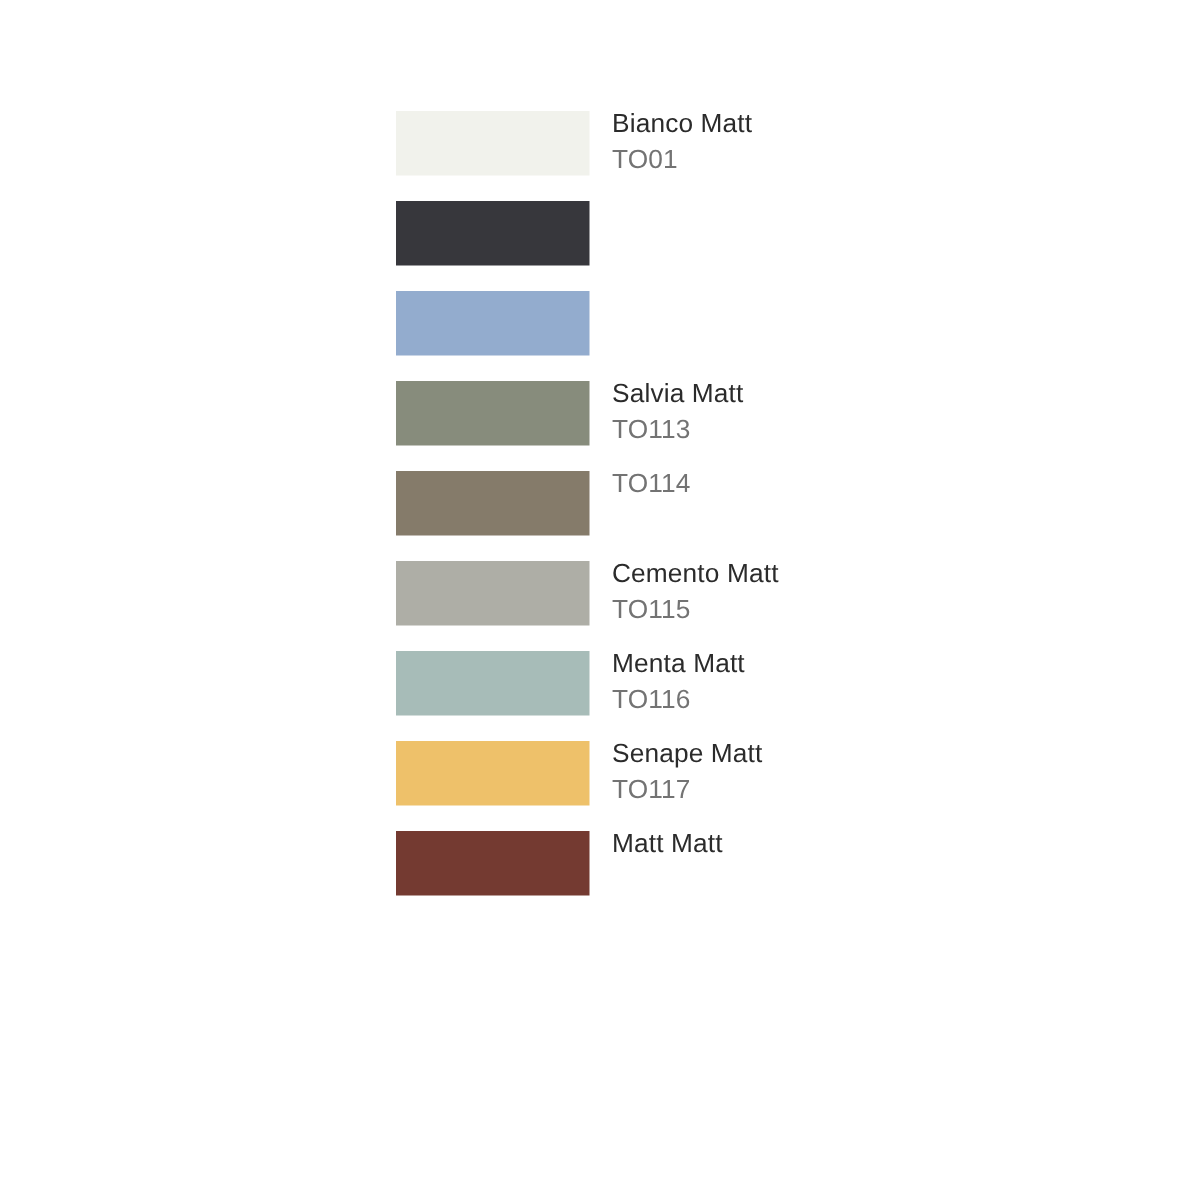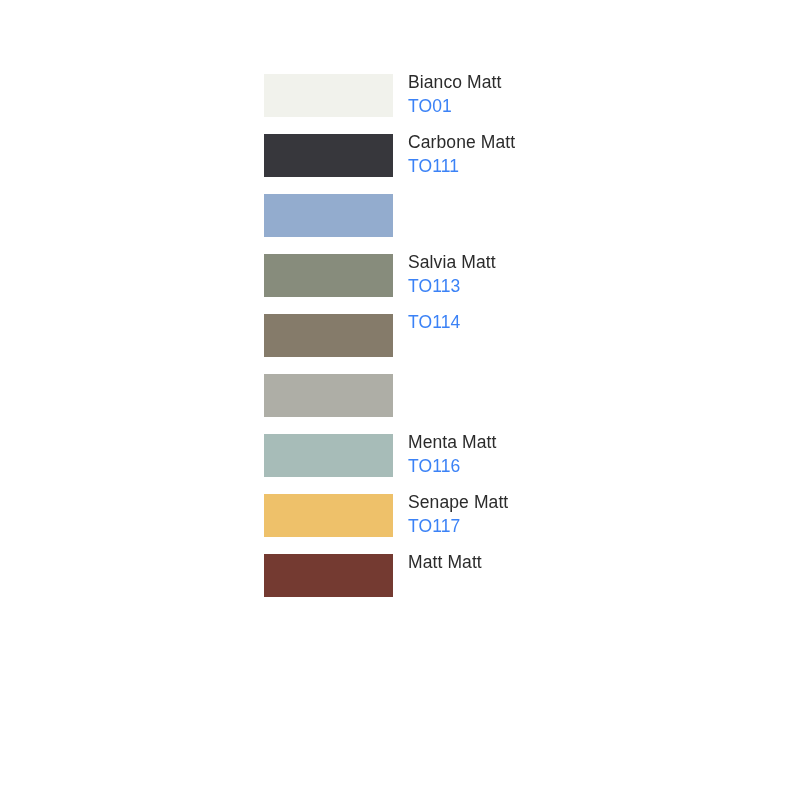--- a/index.html
+++ b/index.html
@@ -57,62 +57,62 @@
     line-height: 24px;
     color: #2b2b2b;
     white-space: nowrap;
     letter-spacing: 0.1px;
   }
 
   .swatch-code {
     display: block;
     font-size: 17.5px;
     line-height: 24px;
-    color: #3b82f6;
+    color: #737373;
     white-space: nowrap;
     letter-spacing: 0.1px;
   }
 </style>
 </head>
 <body>
 
 <div id="swatch-chart">
   <div class="swatch-list">
       <div class="swatch-row">
         <div class="swatch-chip" style="background-color: rgb(241, 242, 236);"></div>
         <div class="swatch-labels">
           <span class="swatch-name">Bianco Matt</span>
           <span class="swatch-code">TO01</span>
         </div>
       </div>
       <div class="swatch-row">
         <div class="swatch-chip" style="background-color: rgb(55, 55, 60);"></div>
-        <div class="swatch-labels">
-          <span class="swatch-name">Carbone Matt</span>
-          <span class="swatch-code">TO111</span>
-        </div>
       </div>
       <div class="swatch-row">
         <div class="swatch-chip" style="background-color: rgb(147, 172, 206);"></div>
       </div>
       <div class="swatch-row">
         <div class="swatch-chip" style="background-color: rgb(135, 140, 124);"></div>
         <div class="swatch-labels">
           <span class="swatch-name">Salvia Matt</span>
           <span class="swatch-code">TO113</span>
         </div>
       </div>
       <div class="swatch-row">
         <div class="swatch-chip" style="background-color: rgb(133, 123, 106);"></div>
         <div class="swatch-labels">
           <span class="swatch-code">TO114</span>
         </div>
       </div>
       <div class="swatch-row">
         <div class="swatch-chip" style="background-color: rgb(174, 174, 166);"></div>
+        <div class="swatch-labels">
+          <span class="swatch-name">Cemento Matt</span>
+          <span class="swatch-code">TO115</span>
+        </div>
       </div>
       <div class="swatch-row">
         <div class="swatch-chip" style="background-color: rgb(167, 188, 184);"></div>
         <div class="swatch-labels">
           <span class="swatch-name">Menta Matt</span>
           <span class="swatch-code">TO116</span>
         </div>
       </div>
       <div class="swatch-row">
         <div class="swatch-chip" style="background-color: rgb(238, 193, 106);"></div>

